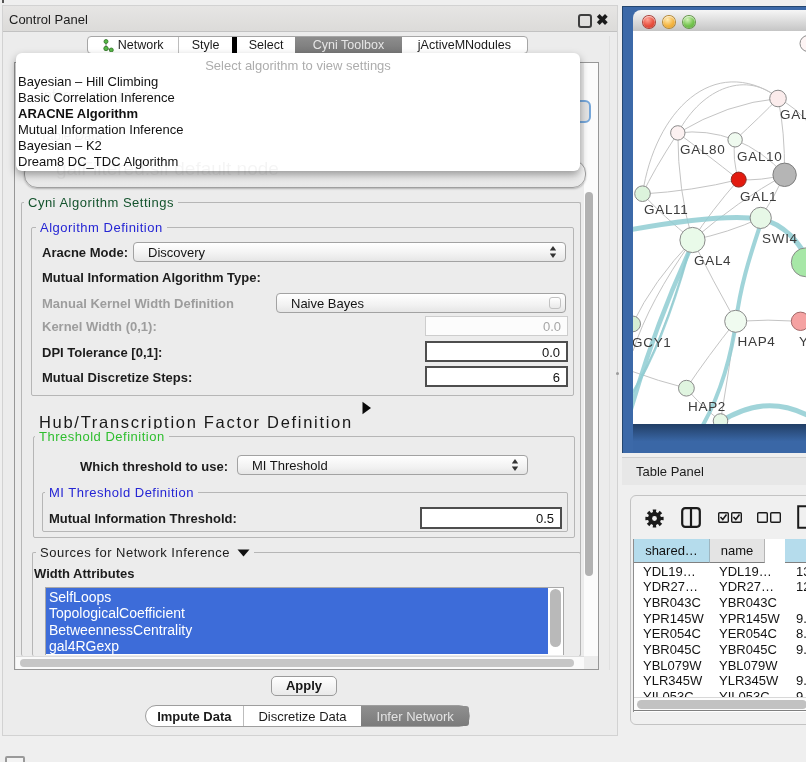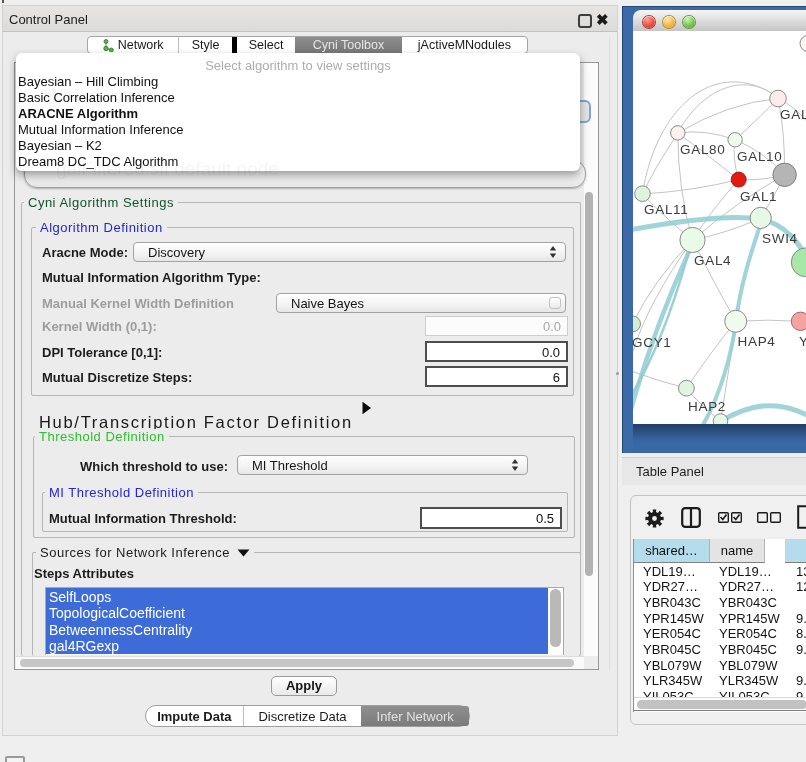--- a/index.html
+++ b/index.html
@@ -124,21 +124,21 @@
   <div class="field" style="left:420px;top:507px;width:142px;height:22px;">
       <div>0.5</div>
     </div>
 
   <div class="grp" style="left:32px;top:552px;width:549px;height:104px;border-bottom:none;"></div>
   <div class="gtitle" style="left:36px;top:545px;color:#1c1c1c;">Sources for Network Inference
     <svg width="13" height="8" viewBox="0 0 13 8" style="margin-left:3px;">
         <path d="M0.5 0.5 H12.5 L6.5 7.5 Z" fill="#111"></path>
       </svg>
   </div>
-  <div class="lbl b" style="left:34px;top:566px;">Steps Attributes</div>
+  <div class="lbl b" style="left:34px;top:566px;">Width Attributes</div>
 
   <div class="ab" style="left:45px;top:587px;width:519px;height:68px;background:#fff;border:1px solid #a9a9a9;border-bottom:none;box-sizing:border-box;overflow:hidden;">
     <div class="ab" style="left:0px;top:0px;width:502px;height:66px;background:#3d6cd9;"></div>
     <div class="ab" style="left:3px;top:1px;font-size:14px;color:#fff;line-height:16.4px;">SelfLoops<br>TopologicalCoefficient<br>BetweennessCentrality<br>gal4RGexp</div>
     <div class="ab" style="left:504px;top:1px;width:11px;height:58px;background:#b9b9b9;border-radius:5.5px;"></div>
   </div>
 
   <div class="ab" style="left:16px;top:656px;width:568px;height:13px;background:#fafafa;border-top:1px solid #dcdcdc;box-sizing:border-box;"></div>
   <div class="ab" style="left:20px;top:659px;width:554px;height:8px;background:#c6c6c6;border-radius:4px;"></div>
   <div class="ab" style="left:584px;top:63px;width:14px;height:593px;background:#fbfbfb;"></div>

